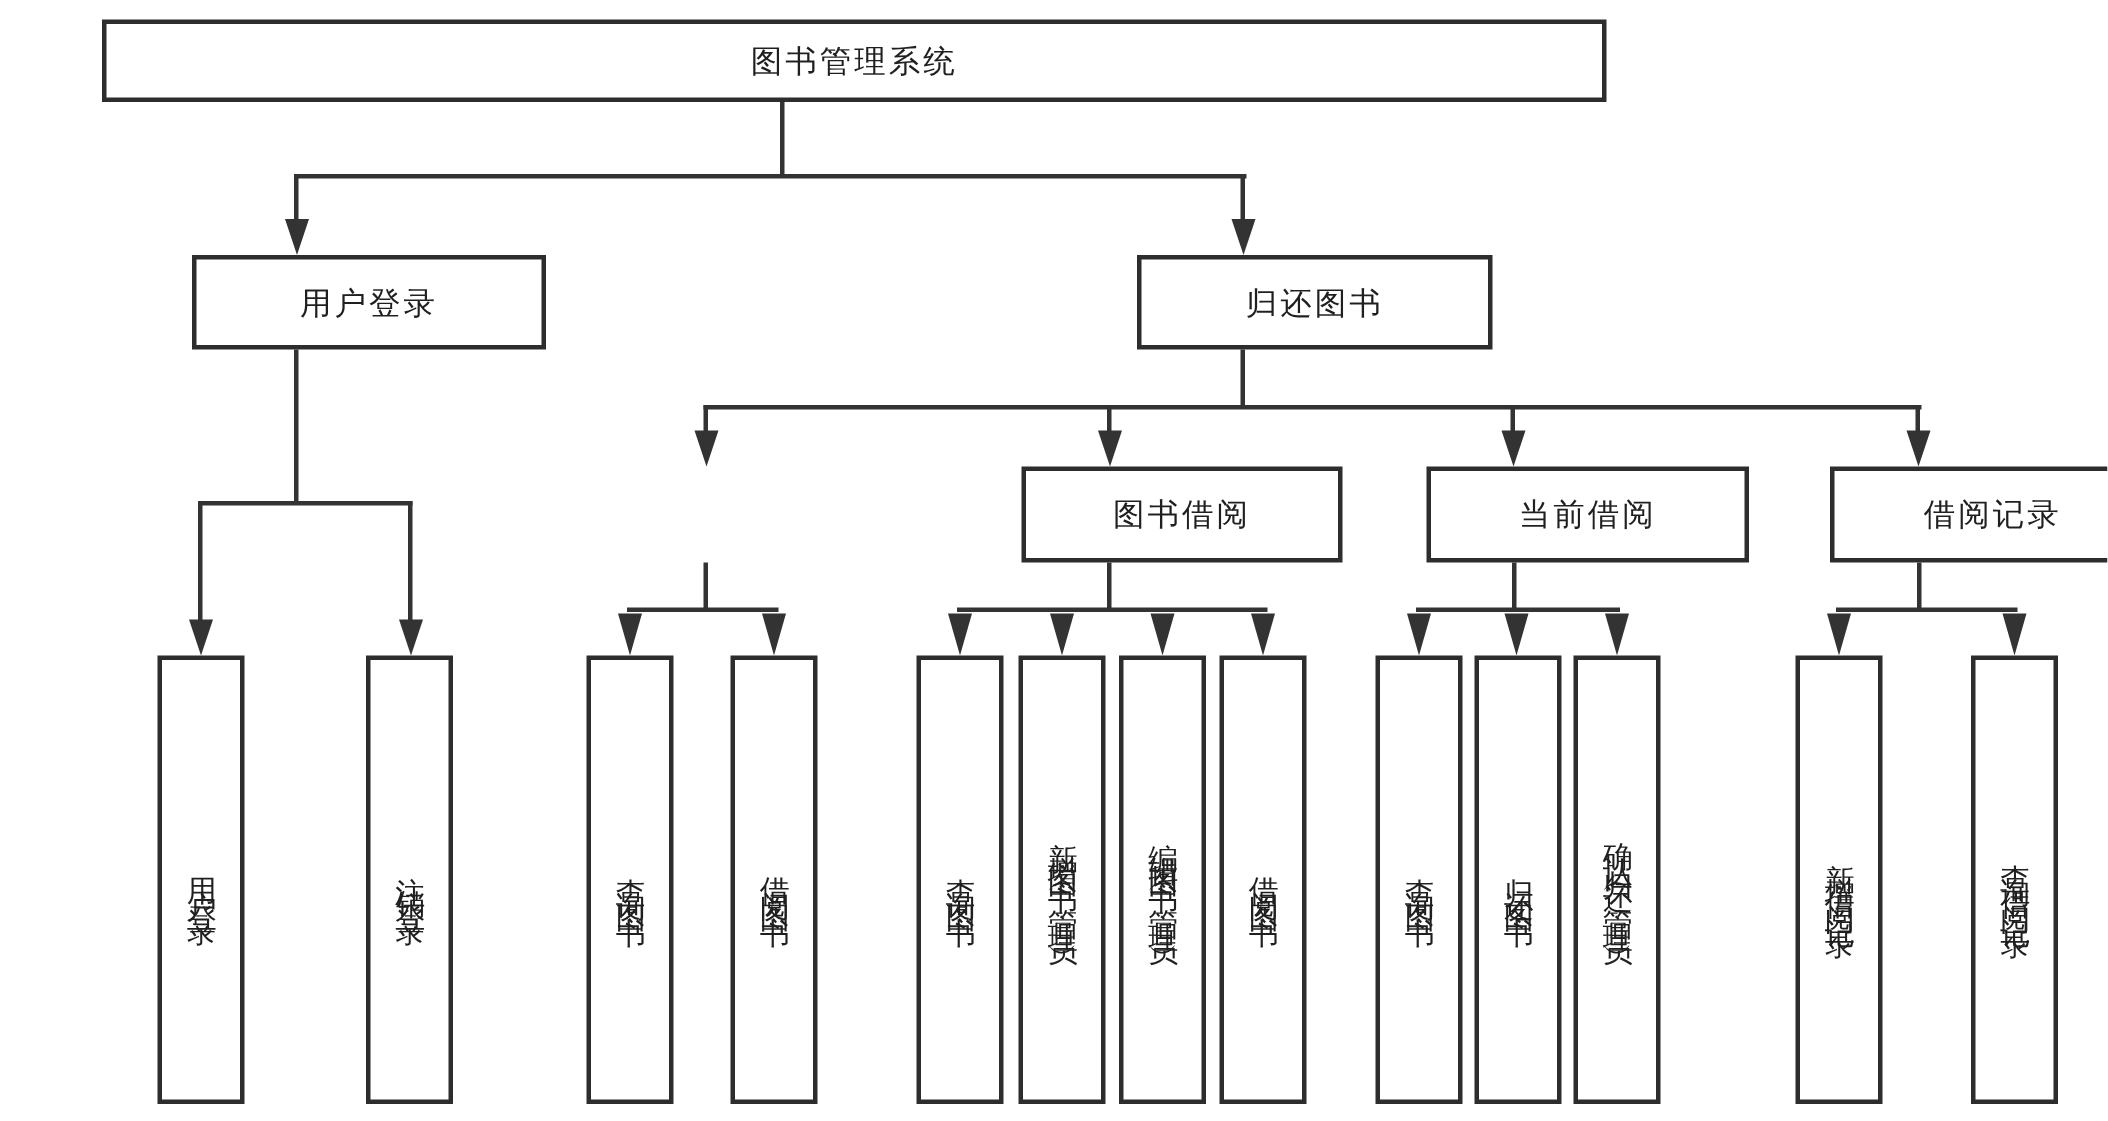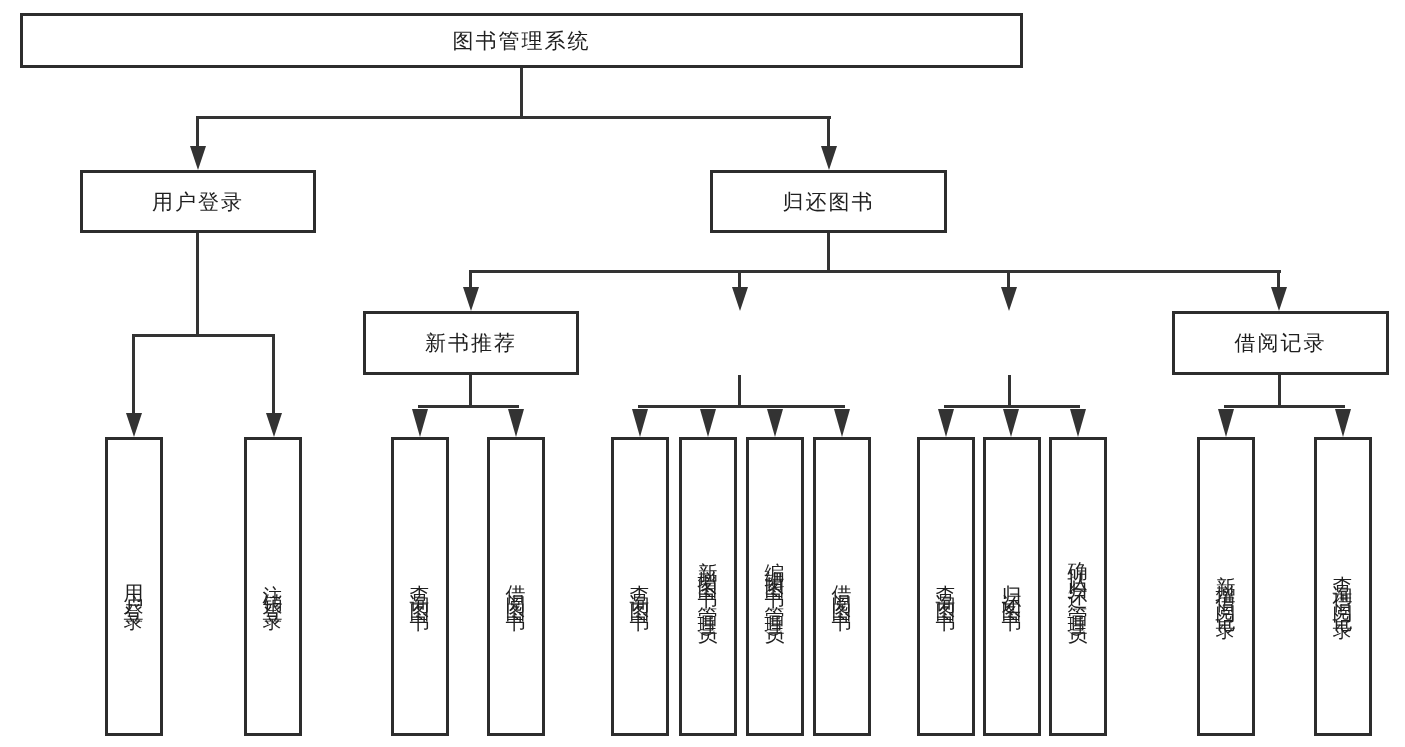--- a/index.html
+++ b/index.html
@@ -20,20 +20,21 @@
   
   .hbox{
     position:absolute;
     box-sizing:border-box;
     border:3px solid var(--border);
     background:var(--bg);
     display:flex;align-items:center;justify-content:center;
     font-size:21px;color:var(--text);
     letter-spacing:2px;
     white-space:nowrap;
+    margin-left:48px;
   }
   
   .leaf{
     position:absolute;
     top:437px;height:299px;width:58px;
     box-sizing:border-box;
     border:3px solid var(--border);
     background:var(--bg);
     display:flex;align-items:center;justify-content:center;
   }
@@ -97,22 +98,25 @@
   <div class="hl" style="left:469px;top:270px;width:812px;"></div>
   <div class="vl" style="left:469px;top:270px;height:19px;"></div>
   <div class="arr" style="left:463px;top:287px;"></div>
   <div class="vl" style="left:738px;top:270px;height:19px;"></div>
   <div class="arr" style="left:732px;top:287px;"></div>
   <div class="vl" style="left:1007px;top:270px;height:19px;"></div>
   <div class="arr" style="left:1001px;top:287px;"></div>
   <div class="vl" style="left:1277px;top:270px;height:19px;"></div>
   <div class="arr" style="left:1271px;top:287px;"></div>
 
-  <div class="hbox" style="left:363px;top:311px;width:216px;height:64px;">
-    <span>新书推荐</span>
+  <div class="hbox" style="left:633px;top:311px;width:214px;height:64px;">
+    <span>图书借阅</span>
+  </div>
+  <div class="hbox" style="left:903px;top:311px;width:215px;height:64px;">
+    <span>当前借阅</span>
   </div>
   <div class="hbox" style="left:1172px;top:311px;width:217px;height:64px;">
     <span>借阅记录</span>
   </div>
 
   <div class="vl" style="left:469px;top:375px;height:33px;"></div>
   <div class="hl" style="left:418px;top:405px;width:101px;"></div>
   <div class="arr tall" style="left:412px;top:409px;"></div>
   <div class="arr tall" style="left:508px;top:409px;"></div>
 

